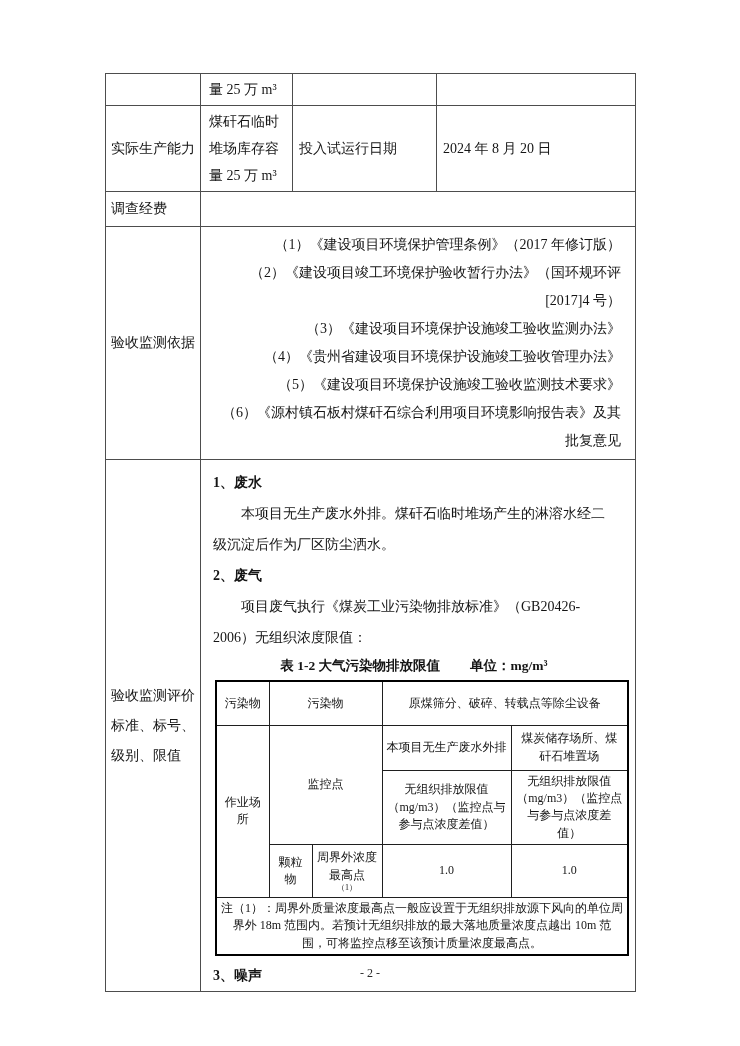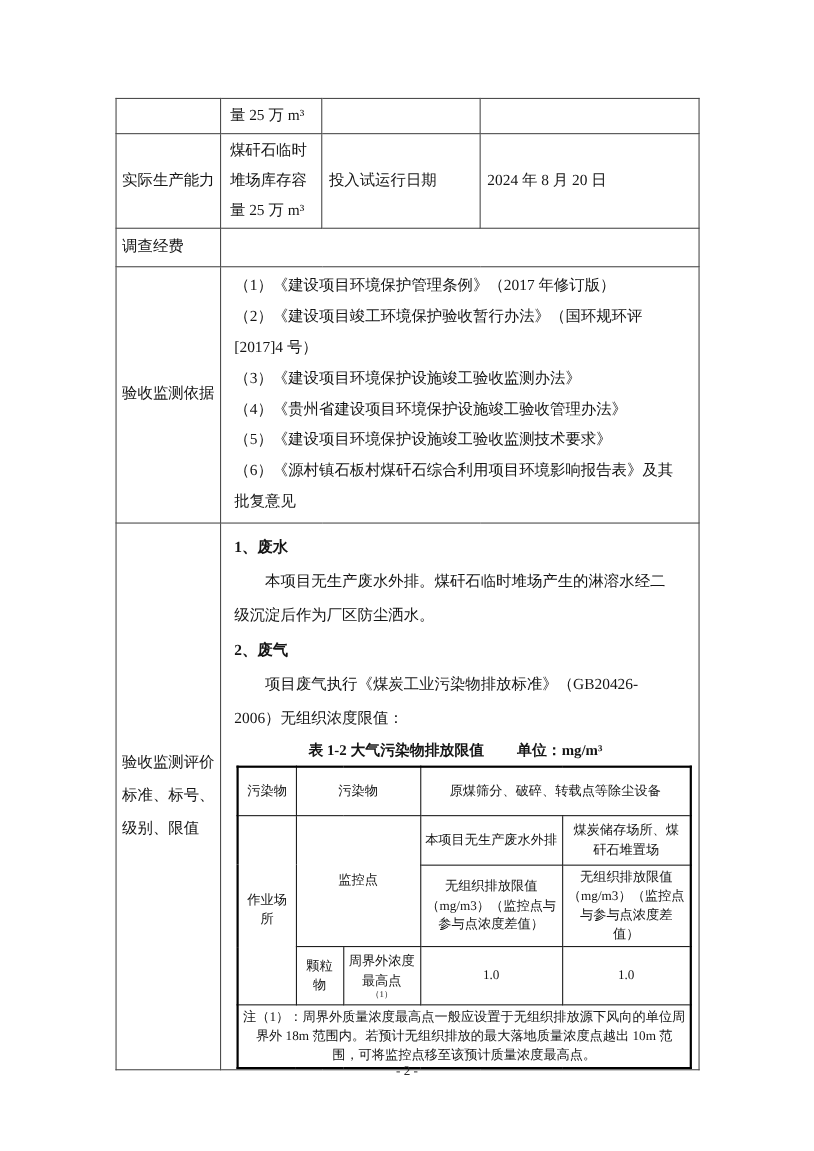--- a/index.html
+++ b/index.html
@@ -4,33 +4,33 @@
 <style>
   html,body { margin:0; padding:0; background:#ffffff; }
   body {
     width:740px; height:1046px; position:relative;
     font-family:"Liberation Serif","DejaVu Serif",serif;
     color:#151515;
   }
   .page { position:relative; width:740px; height:1046px; background:#ffffff; overflow:hidden; }
 
   table.outer {
-    position:absolute; left:105px; top:89px; width:530px;
+    position:absolute; left:105px; top:73px; width:530px;
     border-collapse:collapse; table-layout:fixed;
   }
   table.outer td {
     border:1px solid #4d4d4d;
     font-size:14px; vertical-align:middle;
     overflow:hidden;
   }
   td.label-cell { padding:2px 5px; line-height:30px; }
   td.center-cell { padding:2px 6px; line-height:24px; }
   td.capacity-cell { text-align:left; padding:2px 6px 2px 8px; line-height:27px; }
 
-  td.basis-cell { vertical-align:middle; padding:4px 14px 4px 12px; line-height:28px; text-align:left; }
+  td.basis-cell { vertical-align:middle; padding:4px 14px 4px 12px; line-height:28px; text-align:right; }
   .basis-item { margin:0; }
 
   td.standards-cell { vertical-align:top; padding:7px 20px 0 12px; line-height:31px; text-align:left; }
   .sec-heading { font-weight:bold; margin:0; }
   .para { margin:0; text-indent:2em; }
 
   .tbl-title {
     display:flex; justify-content:center; align-items:flex-start; gap:30px;
     font-weight:bold; font-size:13.5px; line-height:24px; margin:1px 0 1px 0;
   }
@@ -159,20 +159,21 @@
             </td>
             <td class="value-cell">1.0</td>
             <td class="value-cell">1.0</td>
           </tr>
           <tr class="ih-r5">
             <td colspan="5" class="note-cell">注（1）：周界外质量浓度最高点一般应设置于无组织排放源下风向的单位周界外 18m 范围内。若预计无组织排放的最大落地质量浓度点越出 10m 范围，可将监控点移至该预计质量浓度最高点。</td>
           </tr>
         </tbody>
             </table>
 
+        <p class="sec-heading" style="margin-top:4px;">3、噪声</p>
 
       </td>
     </tr>
   </tbody>
     </table>
 
   <div class="page-number">- 2 -</div>
 
 </div>
 

